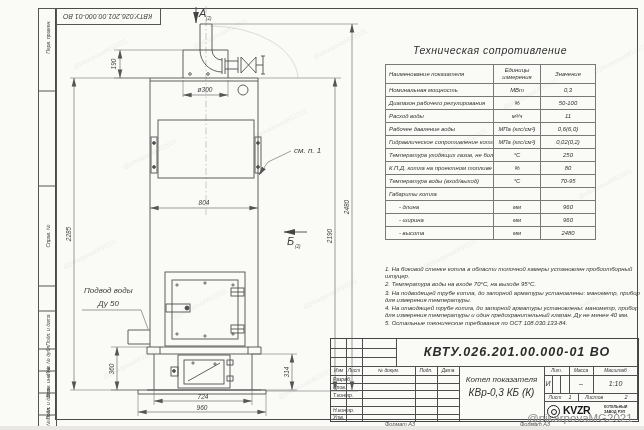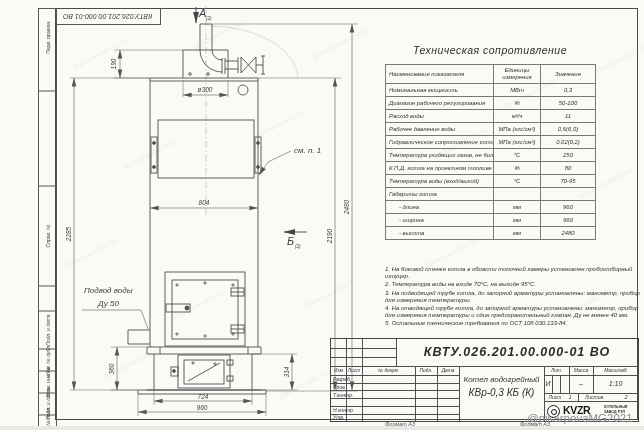--- a/index.html
+++ b/index.html
@@ -293,21 +293,21 @@
     <span class="tb-t" style="left:31px;top:27px;width:53px;height:9px;line-height:9px;font-size:4.8px">№ докум.</span>
     <span class="tb-t" style="left:84px;top:27px;width:22px;height:9px;line-height:9px;font-size:4.8px">Подп.</span>
     <span class="tb-t" style="left:106px;top:27px;width:22px;height:9px;line-height:9px;font-size:4.8px">Дата</span>
 
     <span class="tb-t" style="left:2px;top:36px;width:28px;height:8px;line-height:8px;font-size:5px;text-align:left">Разраб.</span>
     <span class="tb-t" style="left:2px;top:44px;width:28px;height:8px;line-height:8px;font-size:5px;text-align:left">Пров.</span>
     <span class="tb-t" style="left:2px;top:51.5px;width:28px;height:8px;line-height:8px;font-size:5px;text-align:left">Т.контр.</span>
     <span class="tb-t" style="left:2px;top:67px;width:28px;height:8px;line-height:8px;font-size:5px;text-align:left">Н.контр.</span>
     <span class="tb-t" style="left:2px;top:75px;width:28px;height:7px;line-height:7px;font-size:5px;text-align:left">Утв.</span>
 
-    <span class="tb-t" style="left:128px;top:34px;width:85px;height:13px;line-height:13px;font-size:8px">Котел водогрейный</span>
+    <span class="tb-t" style="left:128px;top:34px;width:85px;height:13px;line-height:13px;font-size:8px">Котел показателя</span>
     <span class="tb-t" style="left:128px;top:47px;width:85px;height:13px;line-height:13px;font-size:10px">КВр-0,3 КБ (К)</span>
 
     <span class="tb-t" style="left:213px;top:27px;width:25px;height:9px;line-height:9px;font-size:4.8px">Лит.</span>
     <span class="tb-t" style="left:238px;top:27px;width:24px;height:9px;line-height:9px;font-size:4.8px">Масса</span>
     <span class="tb-t" style="left:262px;top:27px;width:45px;height:9px;line-height:9px;font-size:4.8px">Масштаб</span>
     <span class="tb-t" style="left:213px;top:36px;width:8px;height:18px;line-height:18px;font-size:7px">И</span>
     <span class="tb-t" style="left:238px;top:36px;width:24px;height:18px;line-height:18px;font-size:7px">–</span>
     <span class="tb-t" style="left:262px;top:36px;width:45px;height:18px;line-height:18px;font-size:7px">1:10</span>
 
     <span class="tb-t" style="left:213px;top:54px;width:22px;height:8px;line-height:8px;font-size:5px">Лист</span>

